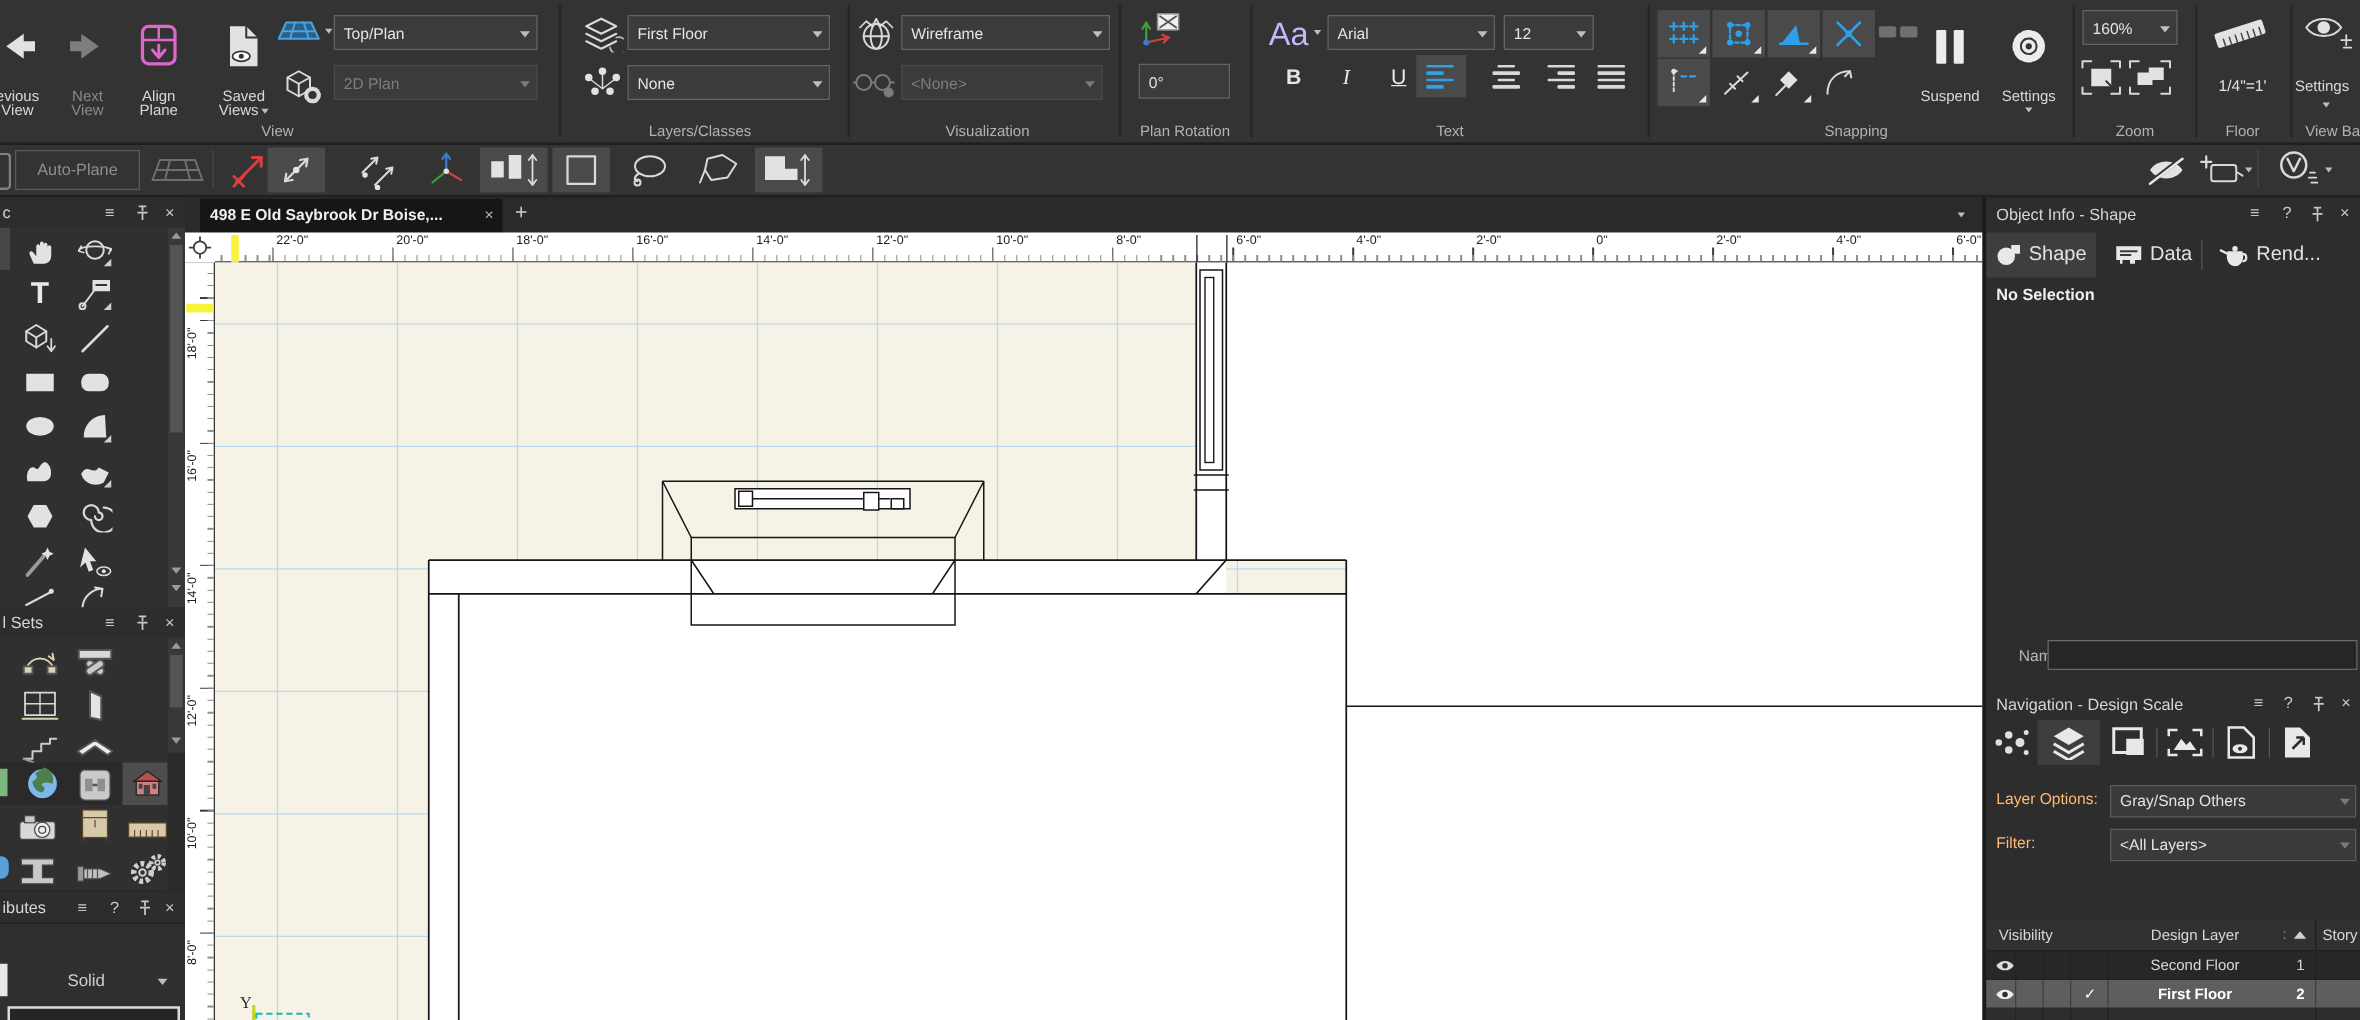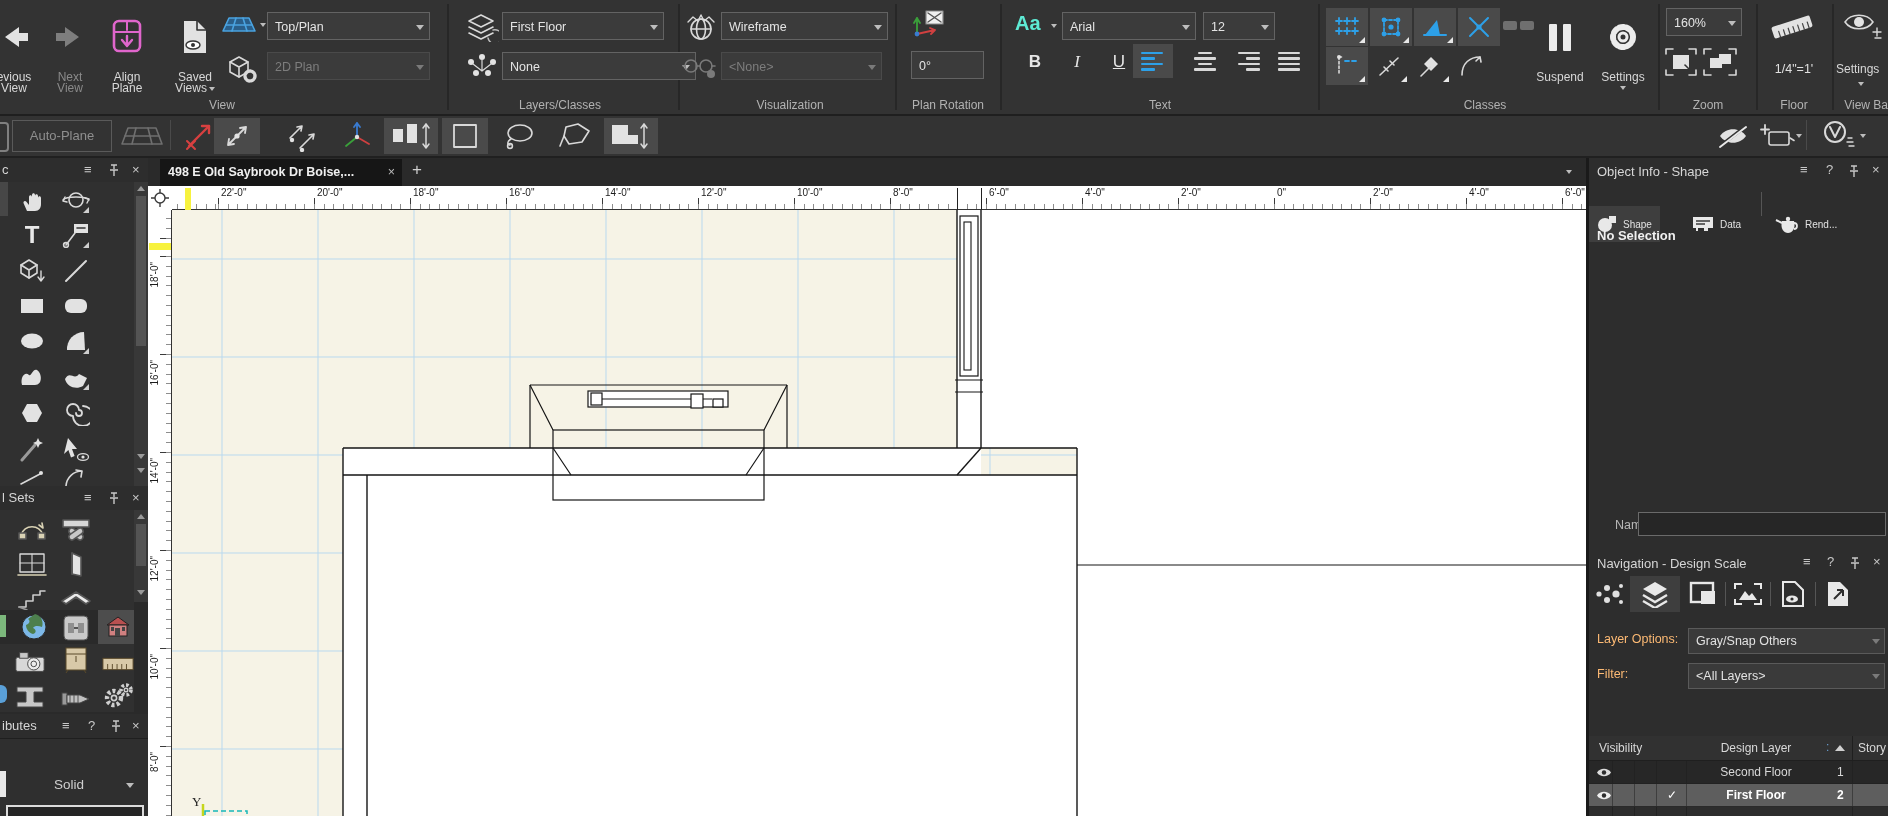--- a/index.html
+++ b/index.html
@@ -59,21 +59,21 @@
   .hmaj{position:absolute;left:0;right:0;bottom:0;height:11px;background:repeating-linear-gradient(90deg,#3a3a3a 0 1px,transparent 1px 96px);background-position-x:46px;}
   .hmin{position:absolute;left:0;right:0;bottom:0;height:5px;background:repeating-linear-gradient(90deg,#8d8d8d 0 1px,transparent 1px 9.6px);background-position-x:46px;}
   .vmaj{position:absolute;top:0;bottom:0;right:0;width:11px;background:repeating-linear-gradient(180deg,#3a3a3a 0 1px,transparent 1px 98px);background-position-y:46px;}
   .vmin{position:absolute;top:0;bottom:0;right:0;width:5px;background:repeating-linear-gradient(180deg,#8d8d8d 0 1px,transparent 1px 9.8px);background-position-y:46px;}
   .rl{position:absolute;top:1px;font-size:10px;color:#1c1c1c;white-space:nowrap;}
   .rlv{position:absolute;left:1px;writing-mode:vertical-rl;transform:rotate(180deg);font-size:10px;color:#1c1c1c;white-space:nowrap;}
   #canvas{position:absolute;left:172px;top:210px;width:1414px;height:606px;background:#ffffff;}
   
   #rpanel{position:absolute;left:1589px;top:158px;width:299px;height:658px;background:#2d2d2d;}
   #pdiv{position:absolute;left:1586px;top:158px;width:3px;height:658px;background:#1a1a1a;}
-  .ptab{position:absolute;top:0;height:36px;display:flex;align-items:center;gap:6px;font-size:10px;color:#e2e2e2;padding:0 8px;margin-top:20px;}
+  .ptab{position:absolute;top:0;height:36px;display:flex;align-items:center;gap:6px;font-size:16px;color:#e2e2e2;padding:0 8px;}
   .ptab.on{background:#3e3e3e;}
   .plabel{position:absolute;font-size:12.5px;color:#fdba74;white-space:nowrap;}
   .pcombo{position:absolute;background:#3a3a3a;border:1px solid #5a5a5a;color:#e2e2e2;font-size:12.5px;height:26px;line-height:24px;
           padding:0 16px 0 7px;box-sizing:border-box;white-space:nowrap;overflow:hidden;}
   .pcombo .tri{position:absolute;right:4px;top:10px;}
   .navtab{position:absolute;top:576px;height:36px;display:flex;align-items:center;justify-content:center;}
   .navtab.on{background:#3e3e3e;}
   .tvline{position:absolute;width:1px;background:#555;}
   .trow{position:absolute;left:0;width:299px;height:22px;font-size:12px;color:#d8d8d8;}
   .cellline{position:absolute;top:0;bottom:0;width:1px;background:#222;}
@@ -95,21 +95,21 @@
     <div class="vdiv" style="left:1318px"></div>
     <div class="vdiv" style="left:1658px"></div>
     <div class="vdiv" style="left:1756px"></div>
     <div class="vdiv" style="left:1832px"></div>
 
     <div class="cap" style="left:160px;width:124px">View</div>
     <div class="cap" style="left:480px;width:160px">Layers/Classes</div>
     <div class="cap" style="left:710px;width:160px">Visualization</div>
     <div class="cap" style="left:878px;width:140px">Plan Rotation</div>
     <div class="cap" style="left:1090px;width:140px">Text</div>
-    <div class="cap" style="left:1415px;width:140px">Classes</div>
+    <div class="cap" style="left:1415px;width:140px">Snapping</div>
     <div class="cap" style="left:1672px;width:72px">Zoom</div>
     <div class="cap" style="left:1760px;width:68px">Floor</div>
     <div class="cap" style="left:1838px;width:50px;text-align:right">View Ba</div>
 
     <div class="bigbtn" style="left:-16px;width:60px">
       <div class="icow">
           <svg class="i" width="34" height="34" viewBox="0 0 34 34">
             <path class="f" d="M22 7v6h9v8h-9v6L8 17z"></path>
           </svg>
         </div>
@@ -180,21 +180,21 @@
       </svg>
     <div class="combo" style="left:502px;top:12px;width:162px"><span>First Floor</span><span class="tri"></span></div>
     <svg class="i abs" style="left:465px;top:52px" width="34" height="30" viewBox="0 0 34 30">
       <circle class="f" cx="6" cy="10" r="3"></circle>
         <circle class="f" cx="17" cy="5" r="3"></circle>
         <circle class="f" cx="28" cy="10" r="3"></circle>
       <circle class="f" cx="11" cy="21" r="3"></circle>
         <circle class="f" cx="23" cy="21" r="3"></circle>
       <path d="M8 12l9 7M26 12l-9 7M17 8v10" stroke-width="1.2"></path>
       </svg>
-    <div class="combo" style="left:502px;top:52px;width:194px"><span>None</span><span class="tri"></span></div>
+    <div class="combo" style="left:502px;top:52px;width:162px"><span>None</span><span class="tri"></span></div>
 
     <svg class="i abs" style="left:684px;top:12px" width="34" height="32" viewBox="0 0 34 32">
       <circle cx="17" cy="17" r="10"></circle>
         <ellipse cx="17" cy="17" rx="4.5" ry="10"></ellipse>
         <path d="M7 17h20"></path>
       <path d="M4 10l5-5 5 4 3-6 3 6 5-4 5 5" stroke-width="1.4"></path>
       </svg>
     <div class="combo" style="left:721px;top:12px;width:167px"><span>Wireframe</span><span class="tri"></span></div>
     <svg class="i abs" style="left:682px;top:54px" width="36" height="28" viewBox="0 0 36 28">
       <circle cx="9" cy="12" r="6" stroke="#7a7a7a"></circle>
@@ -206,21 +206,21 @@
 
     <svg class="i abs" style="left:909px;top:8px" width="38" height="38" viewBox="0 0 38 38">
       <rect x="17" y="3" width="17" height="13" fill="#f0f0f0" stroke="#888" stroke-width="1.2"></rect>
       <path d="M19 5l13 9M32 5L19 14" stroke="#555" stroke-width="1.4"></path>
       <path d="M8 26V10m0 0l-3 5m3-5l3 5" stroke="#3aa03a" stroke-width="1.8"></path>
       <path d="M8 26l18-4m0 0l-5-2m5 2l-4 4" stroke="#d04040" stroke-width="1.8"></path>
       <circle cx="8" cy="26" r="2.4" fill="#3a7bd0" stroke="none"></circle>
       </svg>
     <div class="combo" style="left:911px;top:51px;width:73px"><span>0°</span></div>
 
-    <div class="abs" style="left:1015px;top:12px;font-size:20px;font-weight:bold;color:#5eead4"><span>Aa</span></div>
+    <div class="abs" style="left:1015px;top:12px;font-size:26px;font-weight:normal;color:#c4b5fd"><span>Aa</span></div>
     <div class="tri sm abs" style="left:1051px;top:24px"></div>
     <div class="combo" style="left:1062px;top:12px;width:134px"><span>Arial</span><span class="tri"></span></div>
     <div class="combo" style="left:1203px;top:12px;width:72px"><span>12</span><span class="tri"></span></div>
     <div class="fmtbtn" style="left:1020px;top:46px;font-weight:bold">B</div>
     <div class="fmtbtn" style="left:1062px;top:46px;font-style:italic;font-family:'Liberation Serif',serif">I</div>
     <div class="fmtbtn" style="left:1104px;top:46px;text-decoration:underline">U</div>
     <div class="alignbtn on" style="left:1133px;top:44px">
         <i style="width:22px"></i>
         <i style="width:14px"></i>
         <i style="width:22px"></i>

